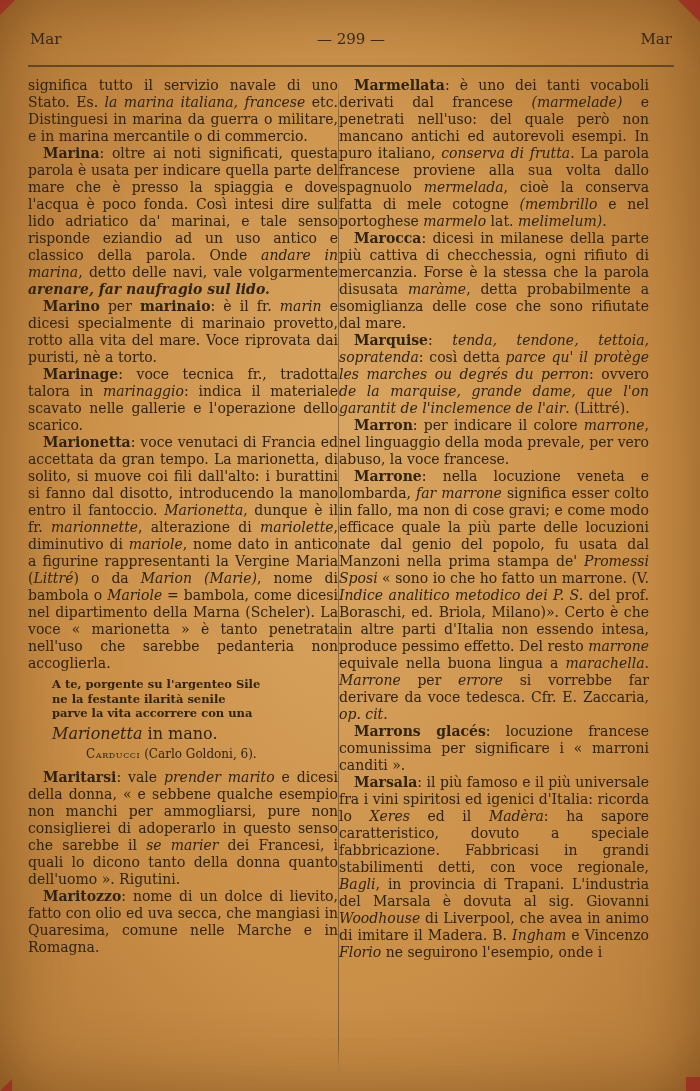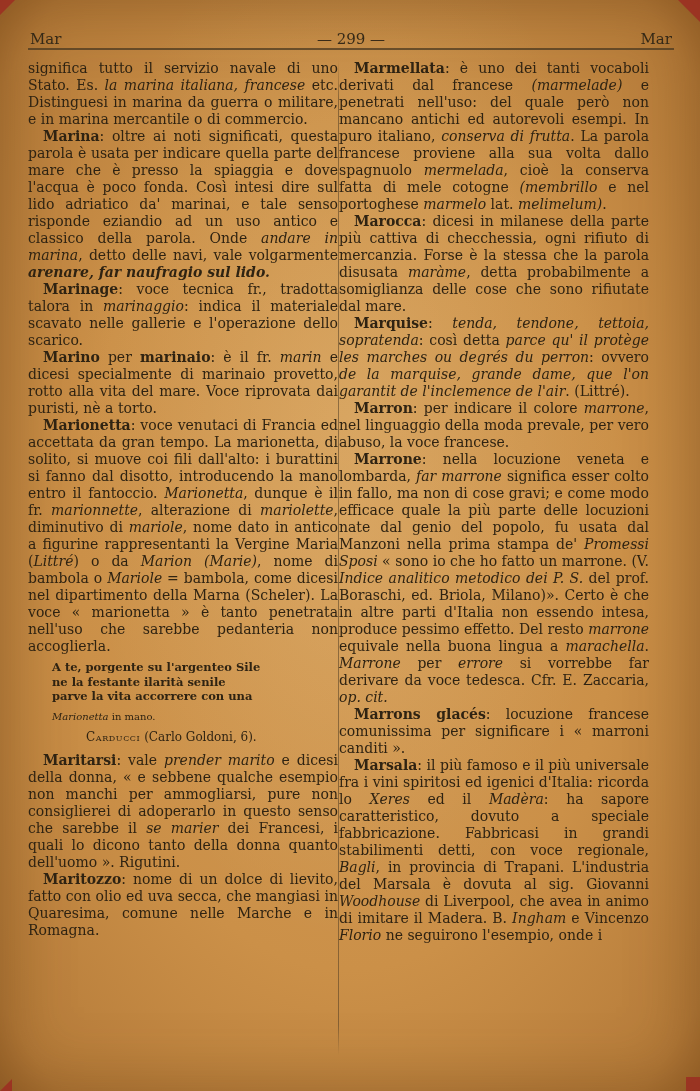--- a/index.html
+++ b/index.html
@@ -24,21 +24,21 @@
   .corner.bl { bottom: 0; left: 0; border-width: 0 0 12px 12px; border-color: transparent transparent #9c2d22 transparent; }
   .corner.br { bottom: 0; right: 0; border-width: 0 0 16px 16px; border-color: transparent transparent transparent #9c2d22; border-color: transparent #9c2d22 #9c2d22 transparent; border-width: 0 14px 14px 0; }
 
   .header {
     display: flex;
     justify-content: space-between;
     align-items: baseline;
     color: #35291733;
     color: #352917;
     font-size: 15px;
-    padding: 0 2px 0 2px;
+    padding: 0 2px 17px 2px;
     gap: 41px;
   }
   .header span { color: #352917; }
   .rule {
     height: 2px;
     background: #4a3820;
     opacity: 0.75;
     margin: 0 0 10px 0;
   }
   .columns {
@@ -64,21 +64,21 @@
   p.cont { text-indent: 0; }
   p.verse {
     font-size: 11.5px;
     line-height: 14.5px;
     margin: 5px 0 0 24px;
     text-indent: 0;
     text-align: left;
     font-weight: bold;
   }
   p.verse-end {
-    font-size: 10px;
+    font-size: 16px;
     line-height: 14.5px;
     margin: 6px 0 0 24px;
     text-indent: 0;
     text-align: left;
   }
   p.attribution {
     font-size: 12px;
     line-height: 15px;
     margin: 6px 0 7px 58px;
     text-indent: 0;
@@ -104,22 +104,22 @@
     <span>Mar</span>
     <span>—  299  —</span>
     <span>Mar</span>
   </div>
   <div class="rule"></div>
 
   <div class="columns">
     <div class="col" id="col-left">
         <p class="para cont"><span class="seg-n">significa tutto il servizio navale di uno Stato. Es. </span><span class="seg-i">la marina italiana, francese</span><span class="seg-n"> etc. Distinguesi in marina da guerra o militare, e in marina mercantile o di commercio.</span></p>
         <p class="para entry"><span class="seg-b">Marina</span><span class="seg-n">: oltre ai noti significati, questa parola è usata per indicare quella parte del mare che è presso la spiaggia e dove l'acqua è poco fonda. Così intesi dire sul lido adriatico da' marinai, e tale senso risponde eziandio ad un uso antico e classico della parola. Onde </span><span class="seg-i">andare in marina</span><span class="seg-n">, detto delle navi, vale volgarmente </span><span class="seg-bi">arenare, far naufragio sul lido.</span></p>
+        <p class="para entry"><span class="seg-b">Marino</span><span class="seg-n"> per </span><span class="seg-b">marinaio</span><span class="seg-n">: è il fr. </span><span class="seg-i">marin</span><span class="seg-n"> e dicesi specialmente di marinaio provetto, rotto alla vita del mare. Voce riprovata dai puristi, nè a torto.</span></p>
         <p class="para entry"><span class="seg-b">Marinage</span><span class="seg-n">: voce tecnica fr., tradotta talora in </span><span class="seg-i">marinaggio</span><span class="seg-n">: indica il materiale scavato nelle gallerie e l'operazione dello scarico.</span></p>
-        <p class="para entry"><span class="seg-b">Marino</span><span class="seg-n"> per </span><span class="seg-b">marinaio</span><span class="seg-n">: è il fr. </span><span class="seg-i">marin</span><span class="seg-n"> e dicesi specialmente di marinaio provetto, rotto alla vita del mare. Voce riprovata dai puristi, nè a torto.</span></p>
         <p class="para entry"><span class="seg-b">Marionetta</span><span class="seg-n">: voce venutaci di Francia ed accettata da gran tempo. La marionetta, di solito, si muove coi fili dall'alto: i burattini si fanno dal disotto, introducendo la mano entro il fantoccio. </span><span class="seg-i">Marionetta</span><span class="seg-n">, dunque è il fr. </span><span class="seg-i">marionnette</span><span class="seg-n">, alterazione di </span><span class="seg-i">mariolette</span><span class="seg-n">, diminutivo di </span><span class="seg-i">mariole</span><span class="seg-n">, nome dato in antico a figurine rappresentanti la Vergine Maria (</span><span class="seg-i">Littré</span><span class="seg-n">) o da </span><span class="seg-i">Marion (Marie)</span><span class="seg-n">, nome di bambola o </span><span class="seg-i">Mariole</span><span class="seg-n"> = bambola, come dicesi nel dipartimento della Marna (Scheler). La voce « marionetta » è tanto penetrata nell'uso che sarebbe pedanteria non accoglierla.</span></p>
         <p class="para verse">
           <span class="verse-line">A te, porgente su l'argenteo Sile</span>
           <span class="verse-line">ne la festante ilarità senile</span>
           <span class="verse-line">parve la vita accorrere con una</span>
         </p>
         <p class="para verse-end"><span class="seg-i">Marionetta</span><span class="seg-n"> in mano.</span></p>
         <p class="para attribution"><span class="seg-sc">Carducci</span><span class="seg-n"> (Carlo Goldoni, 6).</span></p>
         <p class="para entry"><span class="seg-b">Maritarsi</span><span class="seg-n">: vale </span><span class="seg-i">prender marito</span><span class="seg-n"> e dicesi della donna, « e sebbene qualche esempio non manchi per ammogliarsi, pure non consiglierei di adoperarlo in questo senso che sarebbe il </span><span class="seg-i">se marier</span><span class="seg-n"> dei Francesi, i quali lo dicono tanto della donna quanto dell'uomo ». Rigutini.</span></p>
         <p class="para entry"><span class="seg-b">Maritozzo</span><span class="seg-n">: nome di un dolce di lievito, fatto con olio ed uva secca, che mangiasi in Quaresima, comune nelle Marche e in Romagna.</span></p>

